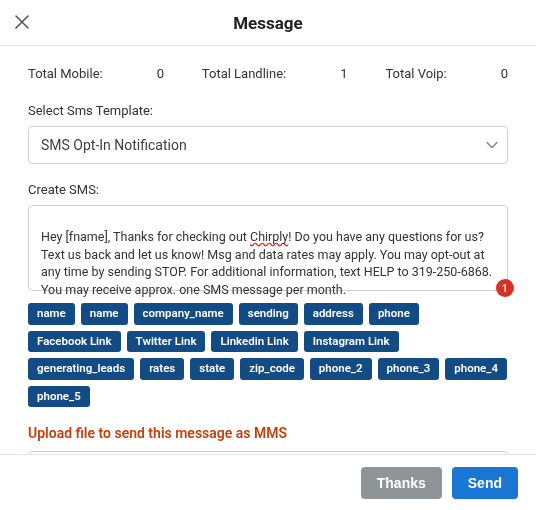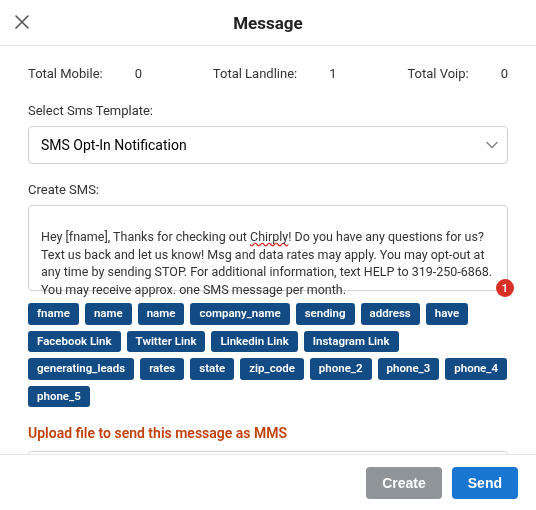--- a/index.html
+++ b/index.html
@@ -50,21 +50,21 @@
   }
   .totals {
     display: flex;
     gap: 28px;
     margin-bottom: 22px;
     margin-top: 4px;
     justify-content: space-between;
   }
   .total-group {
     display: flex;
-    gap: 32px;
+    gap: 54px;
     font-size: 13px;
     color: #333;
   }
   .total-label { }
   .total-value { }
   .field-label {
     font-size: 13px;
     color: #333;
     margin-bottom: 8px;
     display: block;
@@ -73,21 +73,21 @@
     position: relative;
     margin-bottom: 18px;
   }
   .select-box {
     width: 100%;
     height: 38px;
     border: 1px solid #d0d0d0;
     border-radius: 4px;
     padding: 0 36px 0 12px;
     font-size: 14px;
-    color: #000000;
+    color: #404040;
     background: #fff;
     display: flex;
     align-items: center;
     cursor: pointer;
   }
   .select-caret {
     position: absolute;
     right: 10px;
     top: 50%;
     transform: translateY(-50%);
@@ -232,27 +232,26 @@
       </span>
     </div>
 
     <label class="field-label">Create SMS:</label>
     <div class="textarea-wrap">
       <div class="sms-textarea" contenteditable="true" style=""><span>Hey [fname], Thanks for checking out </span><span class="underline-red">Chirply</span><span>! Do you have any questions for us? Text us back and let us know! Msg and data rates may apply.  You may opt-out at any time by sending STOP.  For additional information, text HELP to 319-250-6868. You may receive approx. one SMS message per month.</span></div>
       <div class="char-badge">1</div>
     </div>
 
     <div class="tag-row" id="tag-row">
-        <span class="tag">fname</span>
         <span class="tag">name</span>
         <span class="tag">name</span>
         <span class="tag">company_name</span>
         <span class="tag">sending</span>
         <span class="tag">address</span>
-        <span class="tag">have</span>
+        <span class="tag">phone</span>
         <span class="tag">Facebook Link</span>
         <span class="tag">Twitter Link</span>
         <span class="tag">Linkedin Link</span>
         <span class="tag">Instagram Link</span>
         <span class="tag">generating_leads</span>
         <span class="tag">rates</span>
         <span class="tag">state</span>
         <span class="tag">zip_code</span>
         <span class="tag">phone_2</span>
         <span class="tag">phone_3</span>
@@ -262,17 +261,17 @@
 
     <label class="upload-label">Upload file to send this message as MMS</label>
     <div class="file-row">
       
       
     </div>
 
   </div>
 
   <div class="footer">
-    <button class="btn btn-cancel">Create</button>
+    <button class="btn btn-cancel">Thanks</button>
     <button class="btn btn-send">Send</button>
   </div>
 
 </div>
 
 </body></html>

